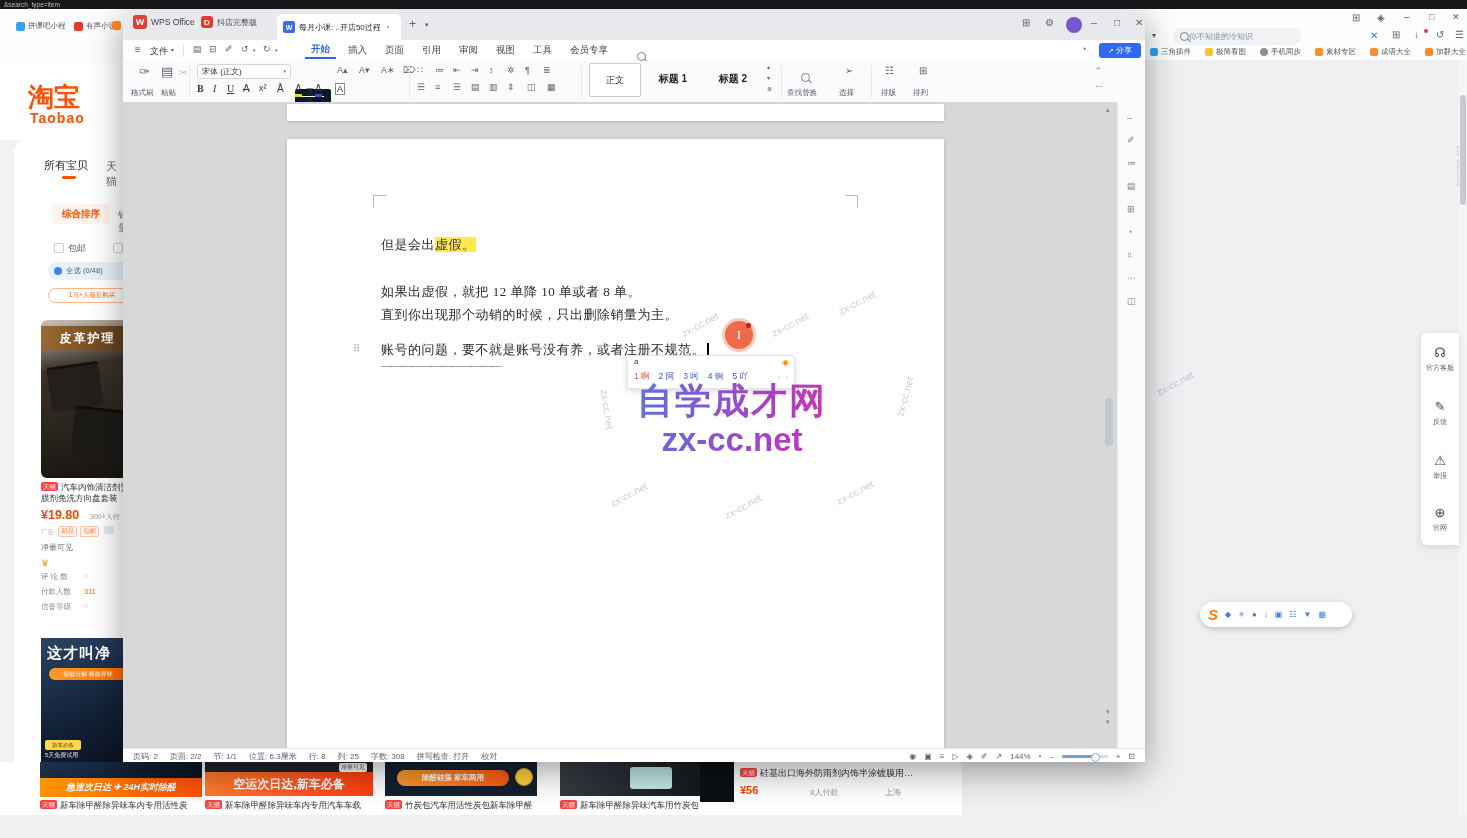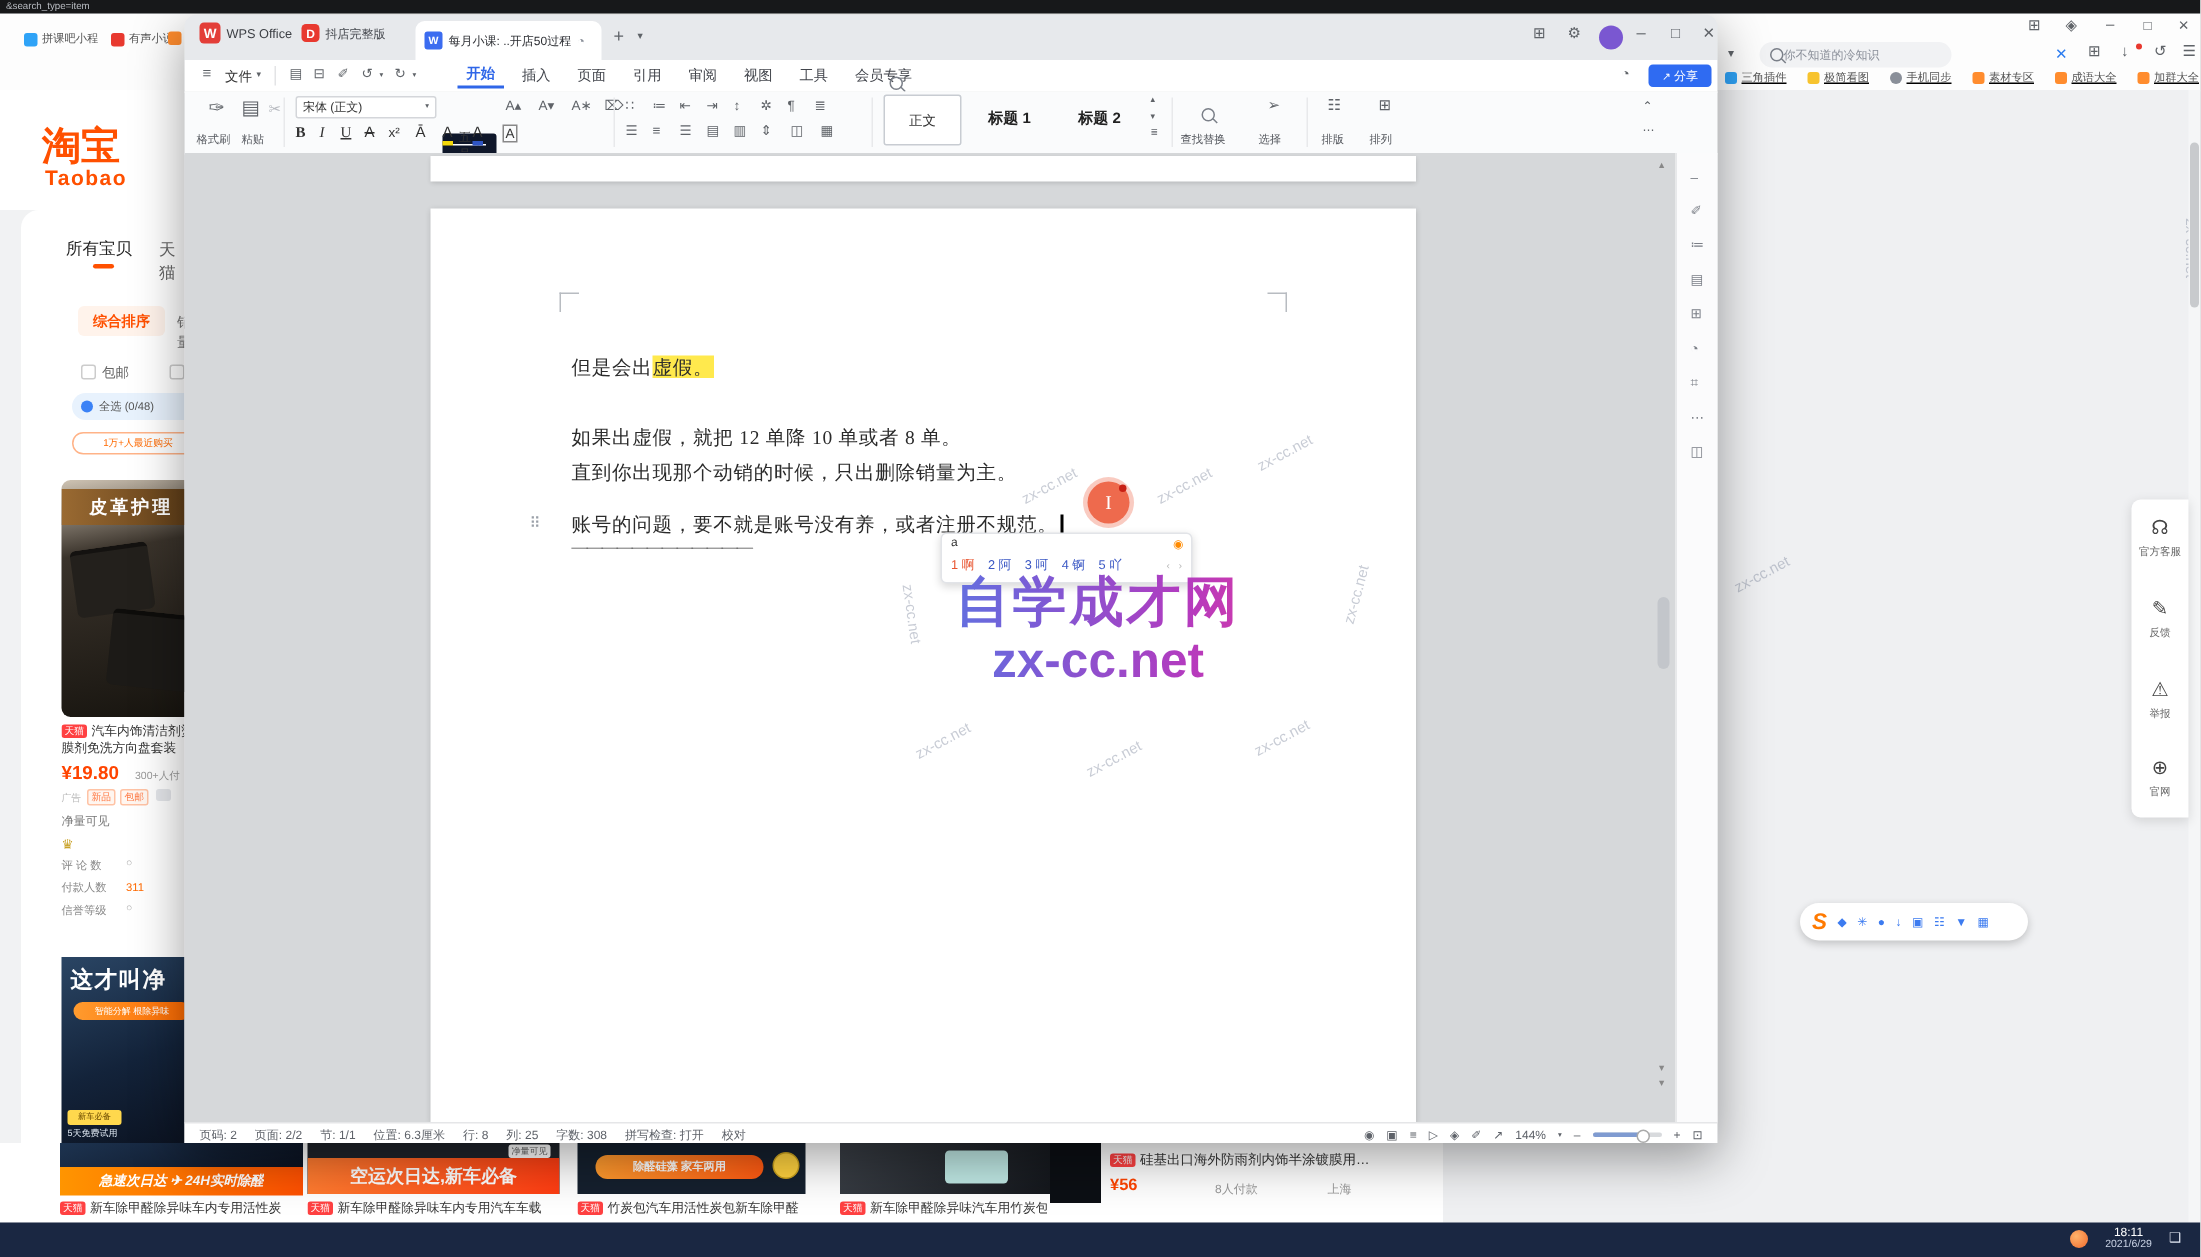--- a/index.html
+++ b/index.html
@@ -61,21 +61,21 @@
       <span class="mag"></span>
       <span style="font-size:8px;color:#8a8f99;">你不知道的冷知识</span>
     </div>
     <span class="g a" style="left:1370px;top:21px;font-size:10px;color:#2b7cf0;" data-glyph="✕"></span>
     <span class="g ic a" style="left:1392px;top:21px;font-size:10px;" data-glyph="⊞"></span>
     <span class="g ic a" style="left:1414px;top:21px;font-size:10px;" data-glyph="↓"></span>
     <span class="a" style="left:1424px;top:20px;width:4px;height:4px;border-radius:50%;background:#e8392f;"></span>
     <span class="g ic a" style="left:1436px;top:21px;font-size:10px;" data-glyph="↺"></span>
     <span class="g ic a" style="left:1455px;top:21px;font-size:10px;" data-glyph="☰"></span>
 
-    <div class="f a" style="left:1150px;top:38px;gap:14px;text-decoration:underline;">
+    <div class="f a" style="left:1150px;top:38px;gap:14px;">
       <span class="chip">
           <span class="sq" style="width:8px;height:8px;background:#2fa3f7;"></span>
           <span>三角插件</span>
         </span>
       <span class="chip">
           <span class="sq" style="width:8px;height:8px;background:#f7c32e;"></span>
           <span>极简看图</span>
         </span>
       <span class="chip">
           <span class="sq" style="width:8px;height:8px;background:#8a8f99;border-radius:50%;"></span>
@@ -222,21 +222,21 @@
       <span class="g ic a" style="left:286px;top:8px;font-size:12px;" data-glyph="+"></span>
       <span class="g ic a" style="left:302px;top:11px;font-size:7px;" data-glyph="▾"></span>
       <span class="g ic a" style="left:899px;top:8px;font-size:10px;" data-glyph="⊞"></span>
       <span class="g ic a" style="left:922px;top:8px;font-size:10px;" data-glyph="⚙"></span>
       <span class="a" style="left:943px;top:7px;width:16px;height:16px;border-radius:50%;background:#7a57d1;"></span>
       <span class="g ic a" style="left:968px;top:7px;font-size:11px;" data-glyph="–"></span>
       <span class="g ic a" style="left:991px;top:8px;font-size:10px;" data-glyph="□"></span>
       <span class="g ic a" style="left:1012px;top:8px;font-size:10px;" data-glyph="✕"></span>
     </div>
 
-    <div class="a" style="left:0;top:30px;width:1022px;height:21px;background:#fff;border-bottom:1px solid #ececec;">
+    <div class="a" style="left:0;top:30px;width:1022px;height:21px;background:#fff;border-bottom:1px solid #ececec;padding-left:44px;">
       <span class="g ic a" style="left:12px;top:5px;font-size:10px;" data-glyph="≡"></span>
       <span class="a" style="left:27px;top:5px;font-size:9px;color:#333;">文件</span>
       <span class="g ic a" style="left:48px;top:7px;font-size:6px;" data-glyph="▾"></span>
       <span class="a" style="left:60px;top:4px;width:1px;height:13px;background:#e3e4e6;"></span>
       <span class="g ic a" style="left:70px;top:5px;font-size:9px;" data-glyph="▤"></span>
       <span class="g ic a" style="left:86px;top:5px;font-size:9px;" data-glyph="⊟"></span>
       <span class="g ic a" style="left:102px;top:5px;font-size:9px;" data-glyph="✐"></span>
       <span class="g ic a" style="left:118px;top:5px;font-size:9px;" data-glyph="↺"></span>
       <span class="g ic a" style="left:130px;top:8px;font-size:5px;" data-glyph="▾"></span>
       <span class="g ic a" style="left:140px;top:5px;font-size:9px;" data-glyph="↻"></span>
@@ -455,22 +455,14 @@
     <span class="g" style="font-size:8px;color:#3c7bf0;" data-glyph="◆"></span>
     <span class="g" style="font-size:8px;color:#3c7bf0;" data-glyph="✳"></span>
     <span class="g" style="font-size:8px;color:#3c7bf0;" data-glyph="●"></span>
     <span class="g" style="font-size:8px;color:#3c7bf0;" data-glyph="↓"></span>
     <span class="g" style="font-size:8px;color:#3c7bf0;" data-glyph="▣"></span>
     <span class="g" style="font-size:8px;color:#3c7bf0;" data-glyph="☷"></span>
     <span class="g" style="font-size:8px;color:#3c7bf0;" data-glyph="▼"></span>
     <span class="g" style="font-size:8px;color:#3c7bf0;" data-glyph="▦"></span>
   </div>
 
-  <div class="a" style="left:0;top:815px;width:1467px;height:23px;background:#1a2742;z-index:20;">
-    <span class="a" style="left:1380px;top:5px;width:12px;height:12px;border-radius:50%;background:radial-gradient(circle at 35% 35%,#ffb36b,#f06a2d);"></span>
-    <div class="a" style="left:1398px;top:2px;width:42px;text-align:center;">
-      <div style="font-size:8px;color:#fff;">18:11</div>
-      <div style="font-size:7px;color:#c9d2e4;">2021/6/29</div>
-    </div>
-    <span class="g a" style="left:1446px;top:5px;font-size:9px;color:#dfe5f0;" data-glyph="❑"></span>
-  </div>
 
 </div>
 
 </body></html>

